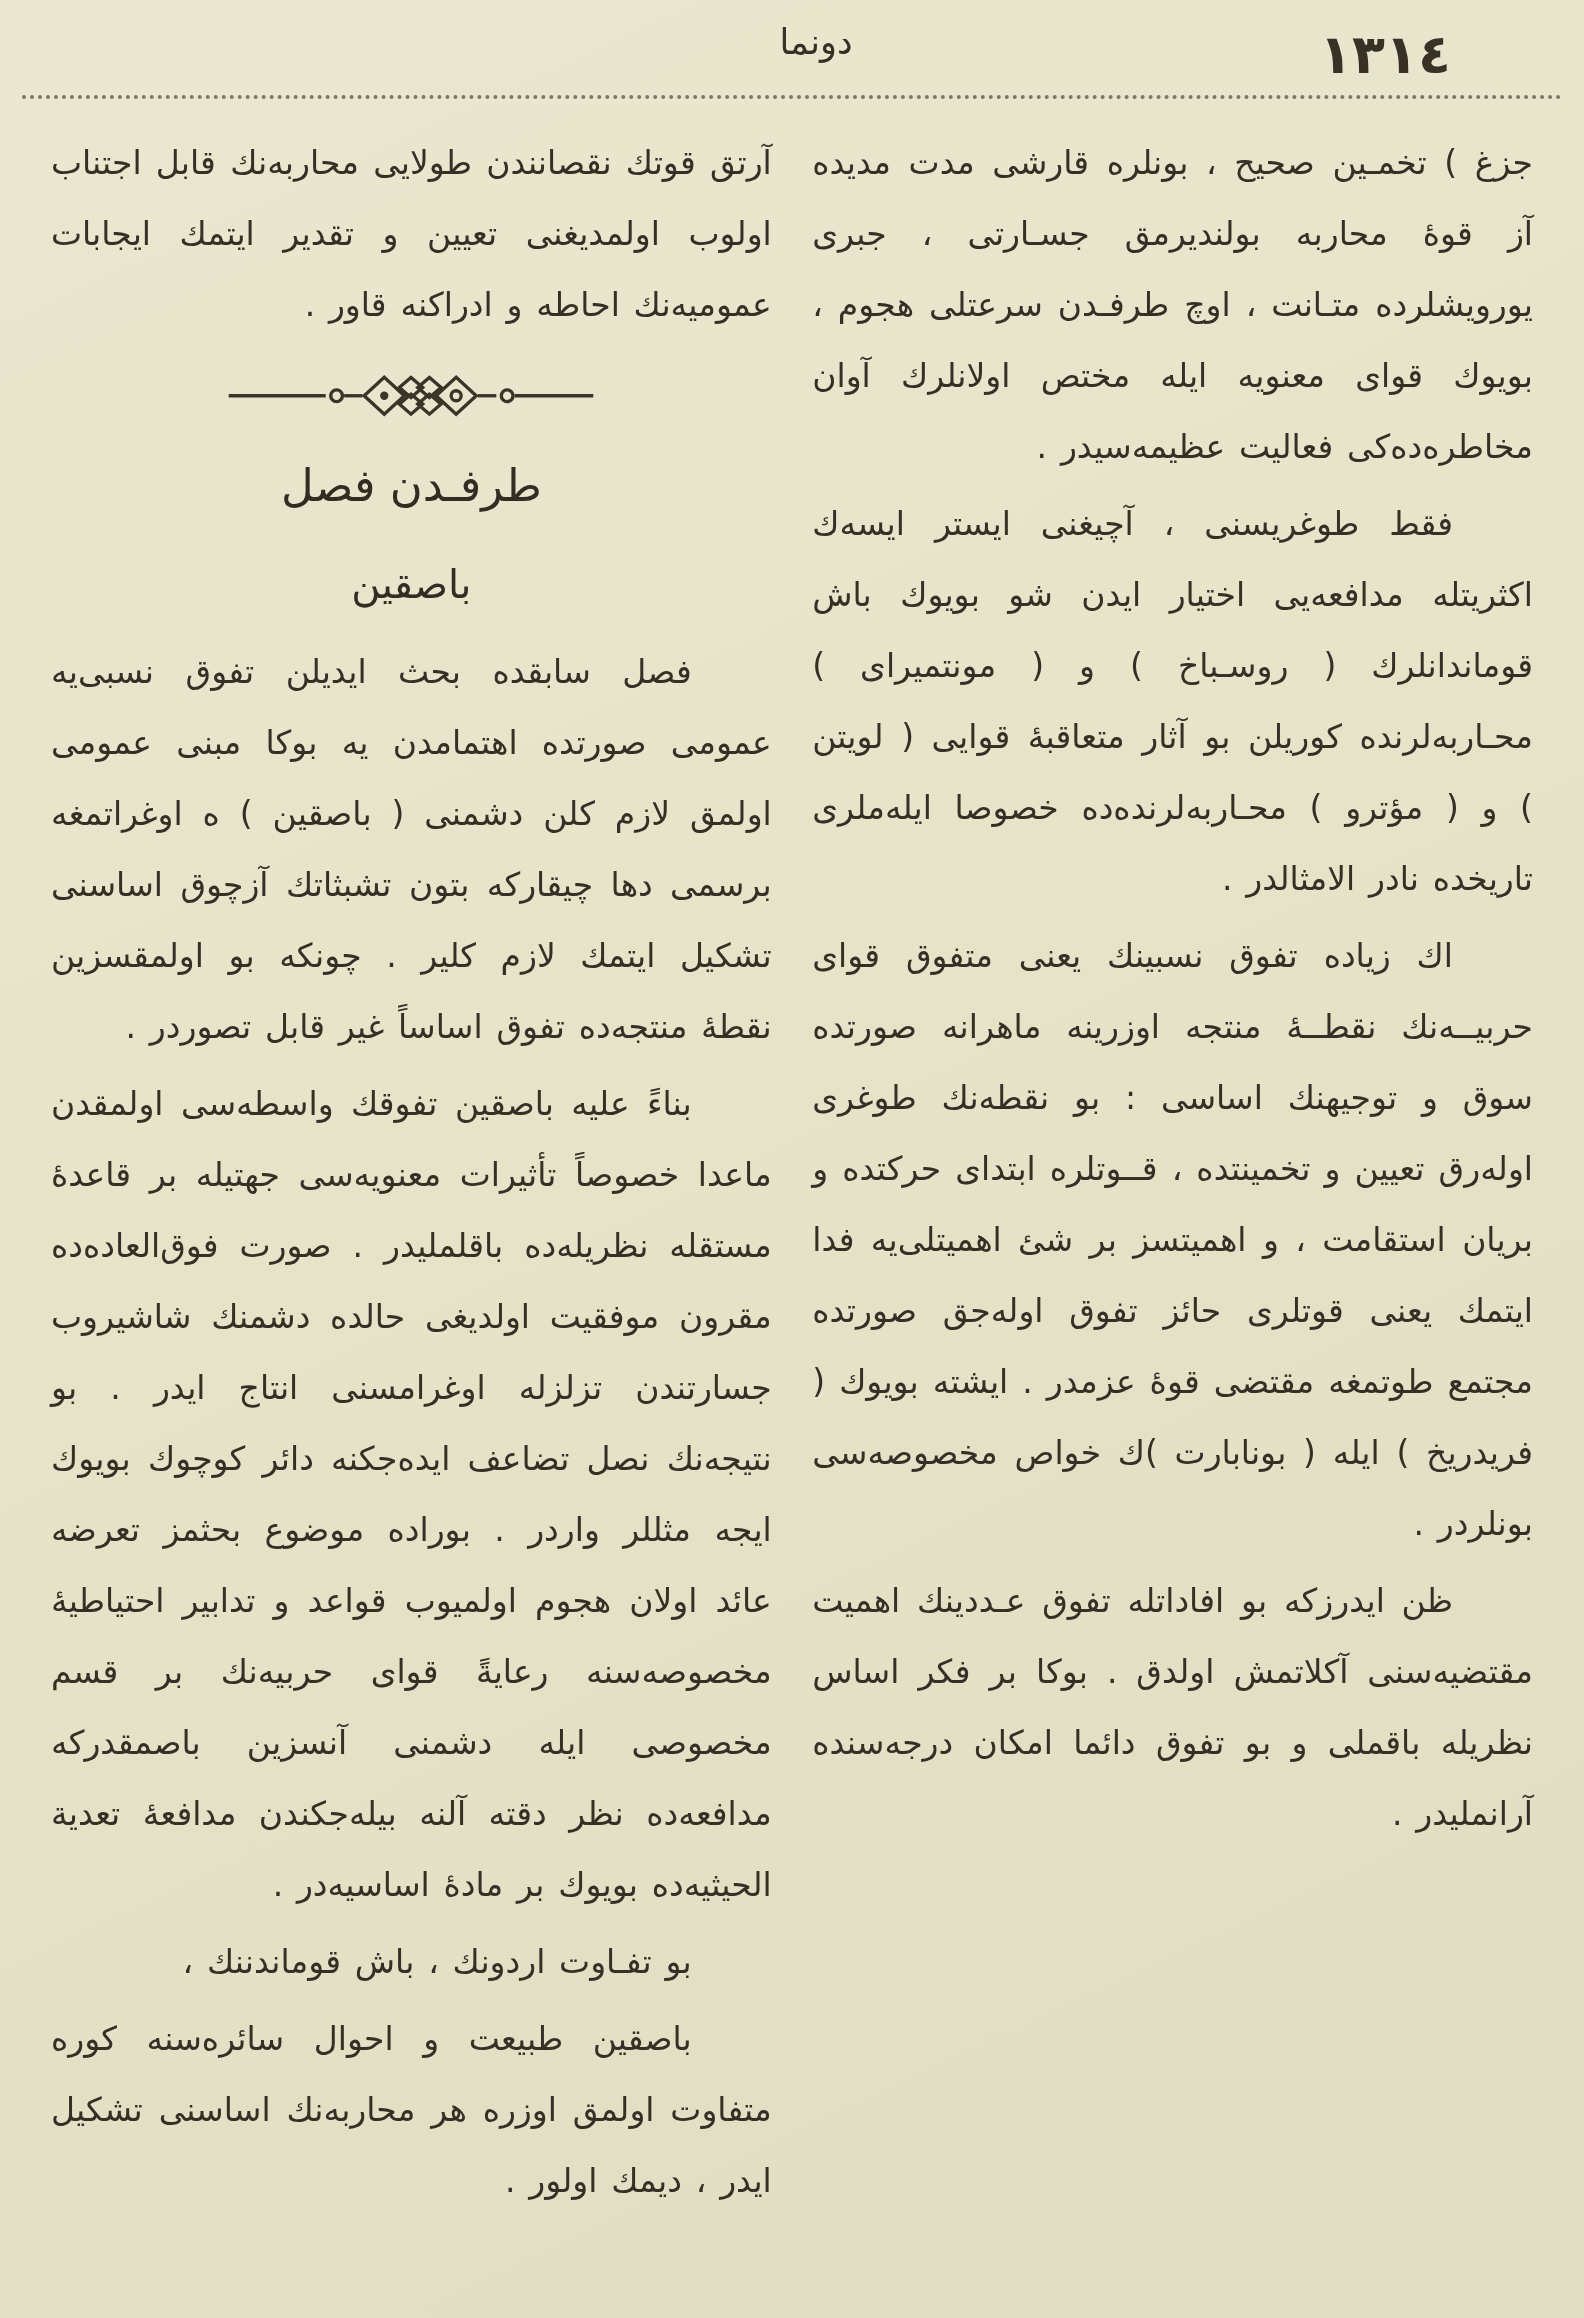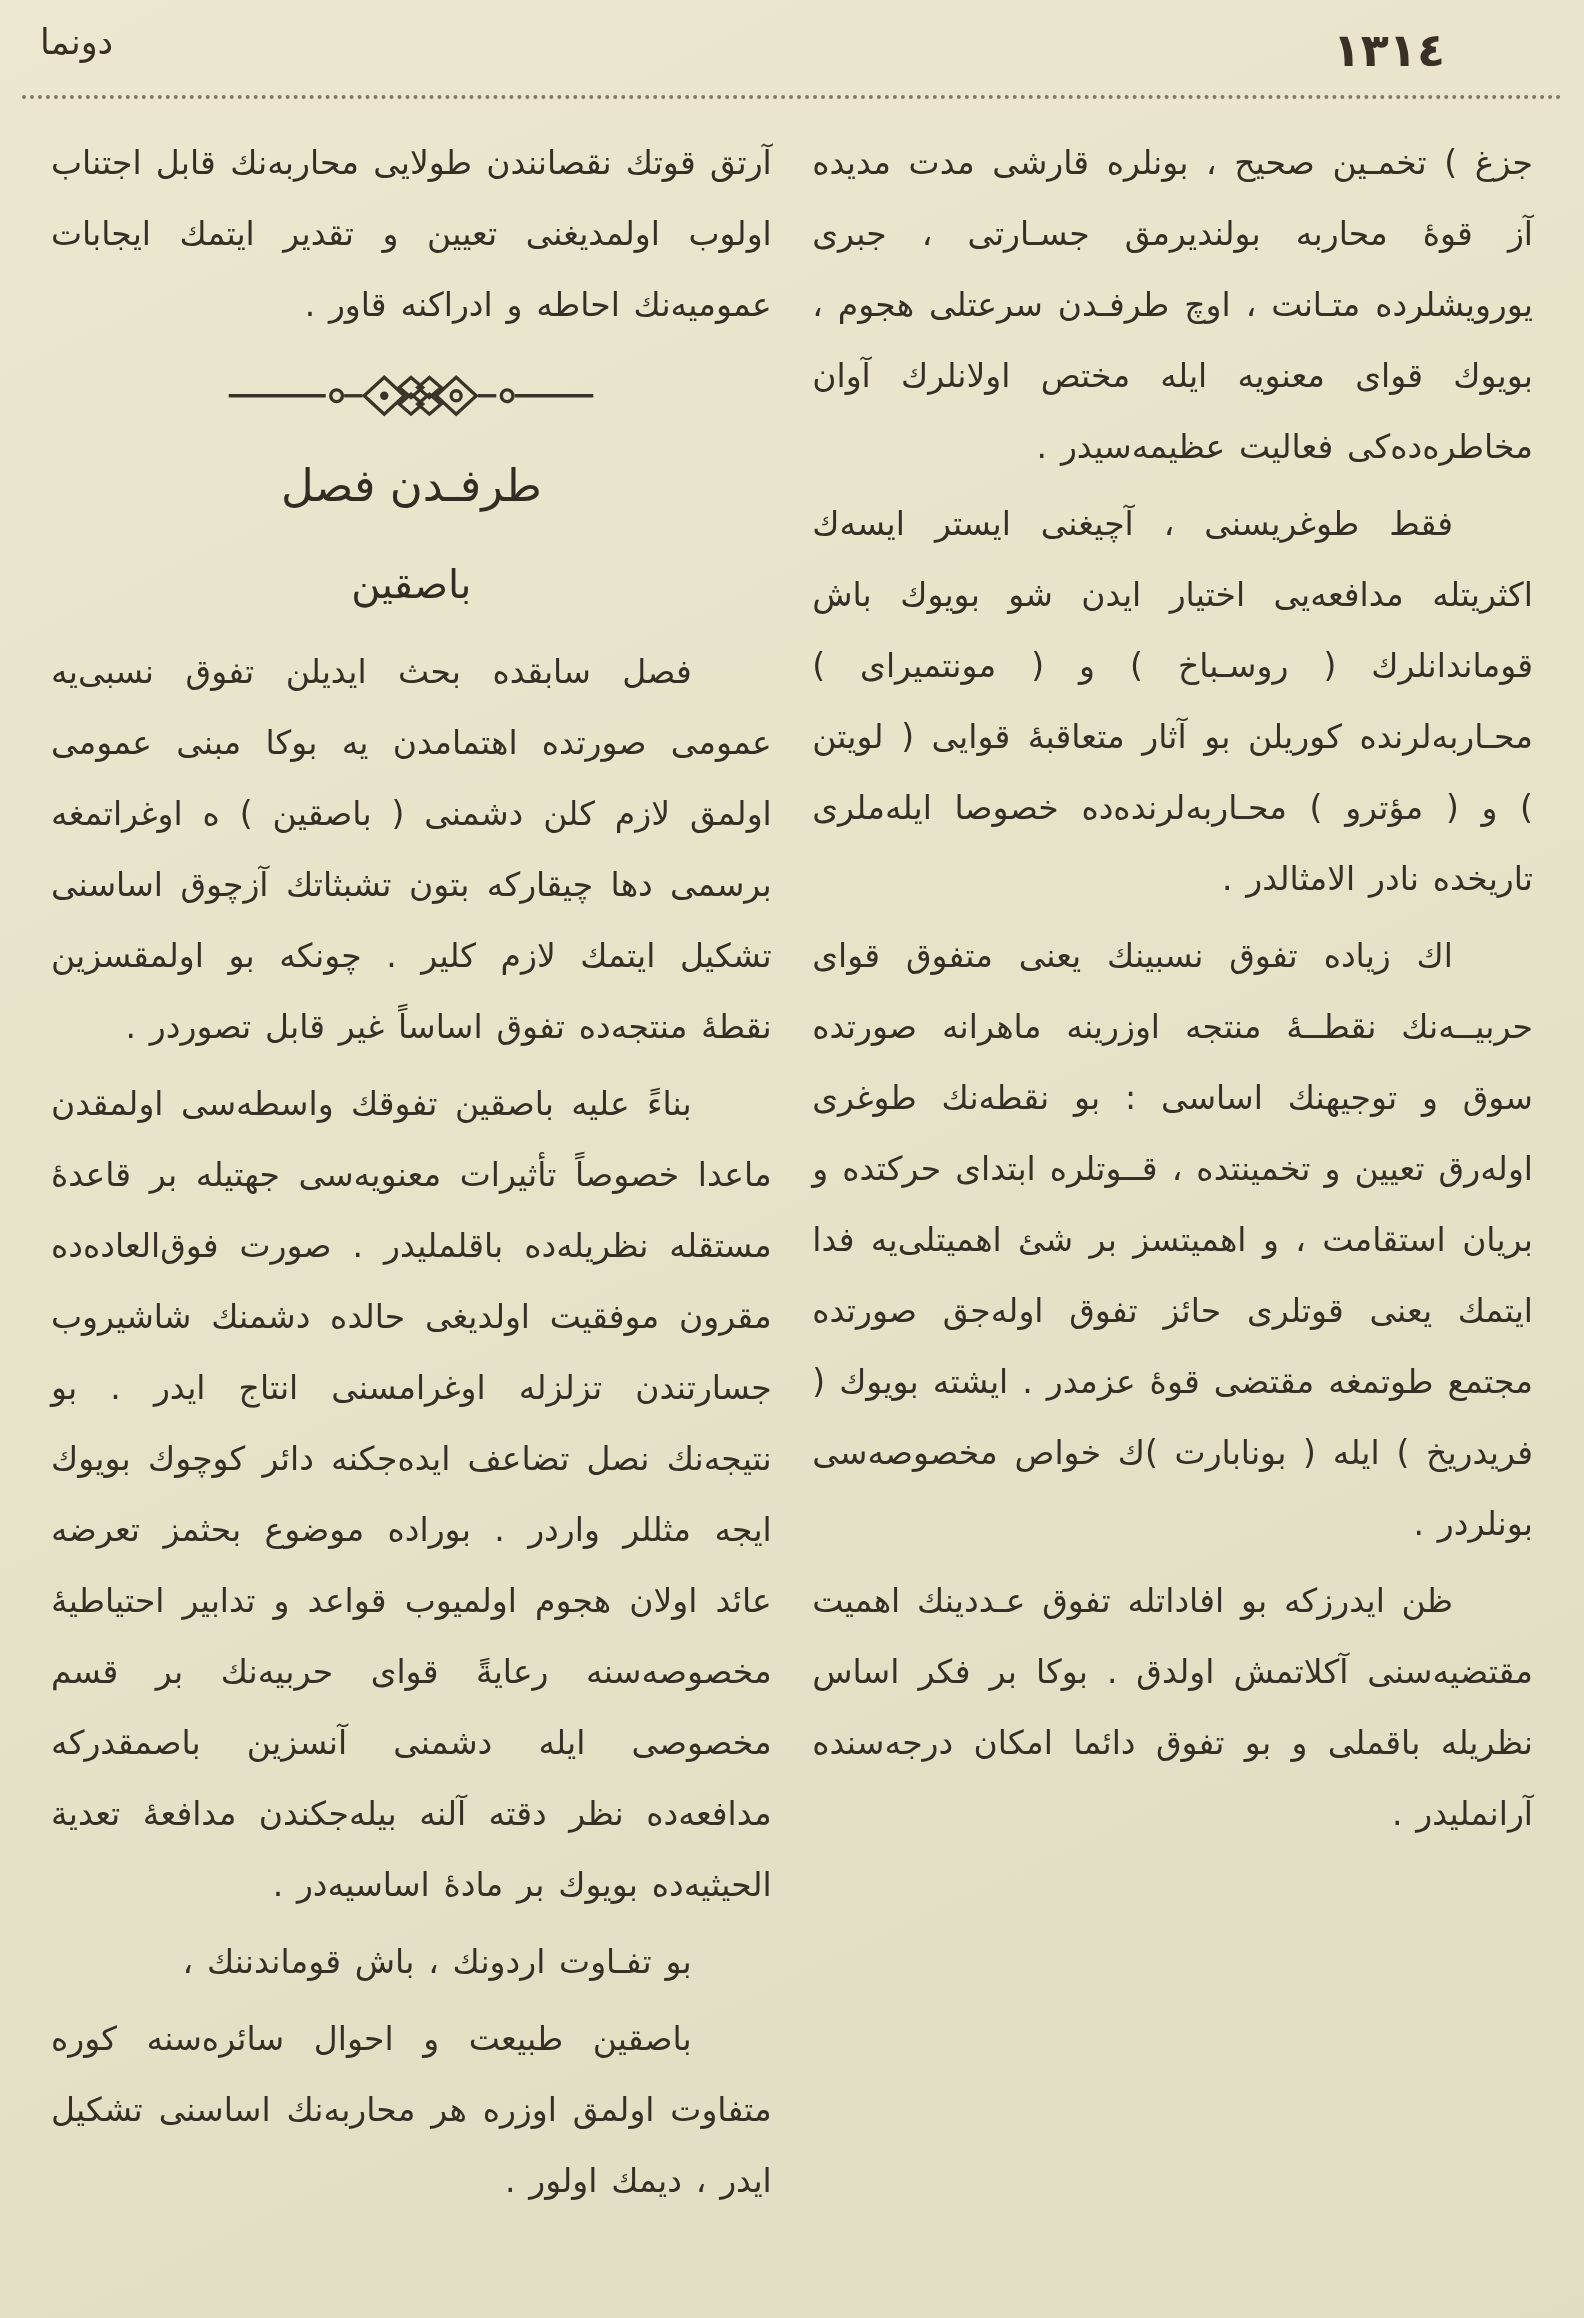--- a/index.html
+++ b/index.html
@@ -11,29 +11,29 @@
   .page {
     position: relative;
     width: 1584px; height: 2319px;
     overflow: hidden;
     background: linear-gradient(155deg, #ebe7d0 0%, #e8e4ca 38%, #e4e0c5 70%, #e1ddc2 100%);
     color: #352f25;
   }
   
   .header { position: relative; height: 99px; }
   .running-title {
-    position: absolute; top: 22px; left: 0; right: 0;
-    text-align: left;
+    position: absolute; top: 22px; left: 8px; right: 0;
+    text-align: center;
     font-size: 35px; letter-spacing: 0.8px;
     color: #372f23;
     padding-left: 40px;
   }
   .page-number {
-    position: absolute; top: 23.4px; right: 139px;
-    font-size: 46px; font-weight: bold;
+    position: absolute; top: 23.4px; right: 133px;
+    font-size: 54px; font-weight: bold;
     color: #3a3126;
     letter-spacing: 3.3px;
   }
   .dotted-rule {
     position: absolute; bottom: 0; left: 22px; right: 22px;
     height: 0;
     border-bottom: 4.2px dotted #6e6551;
     opacity: .85;
   }
   

